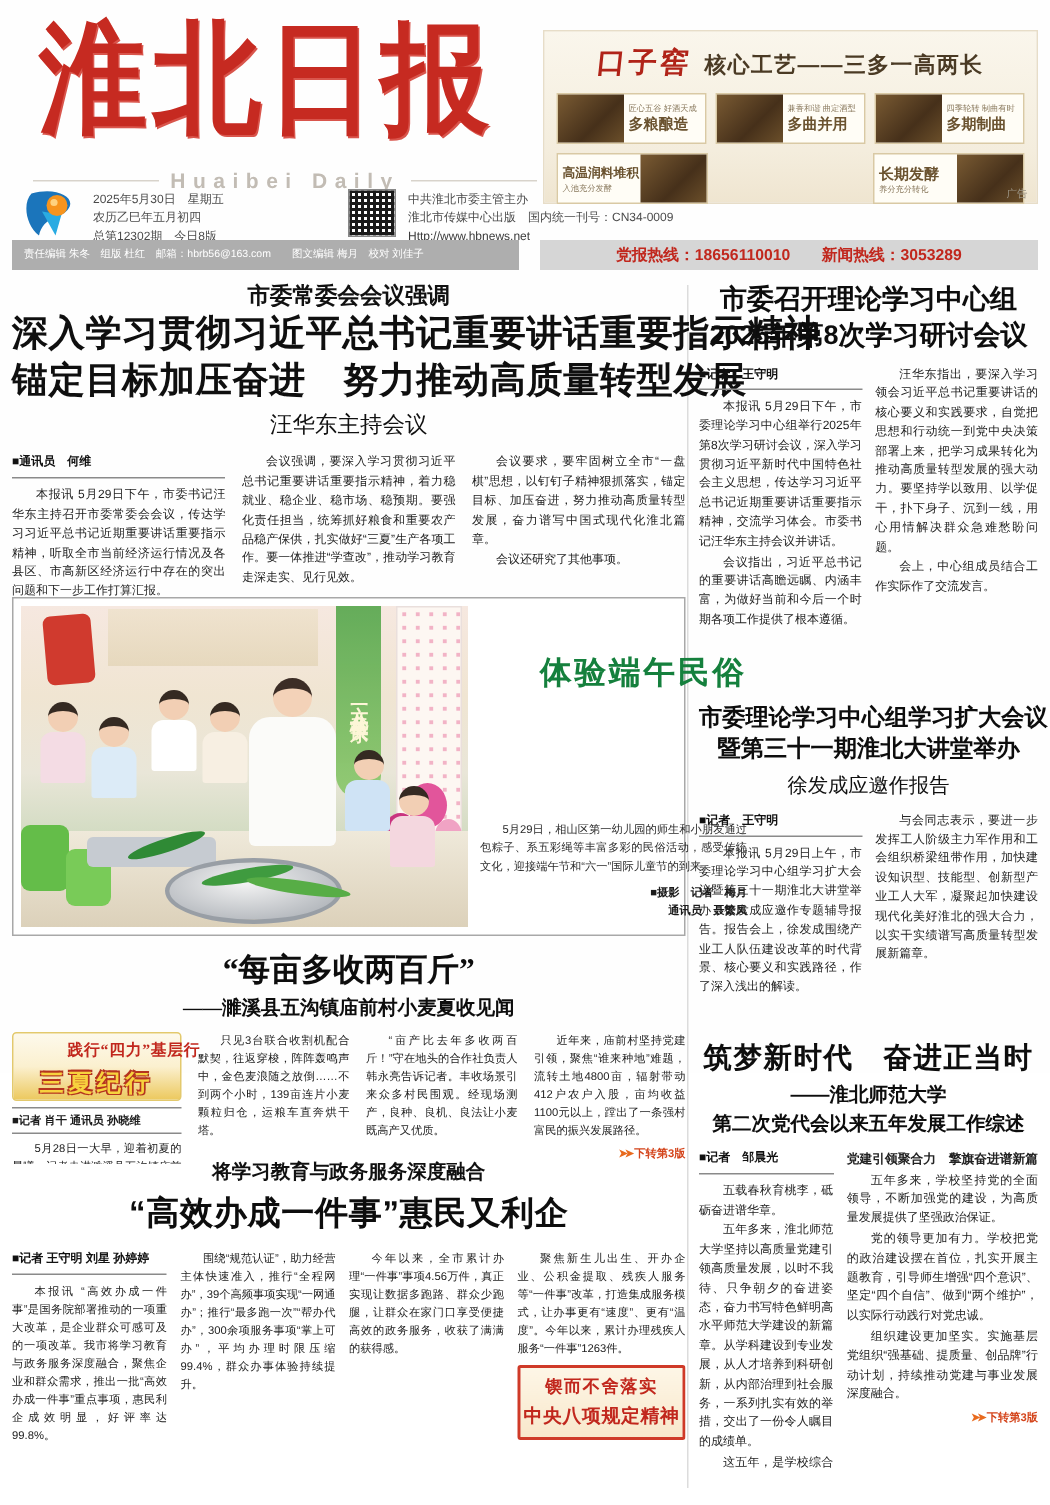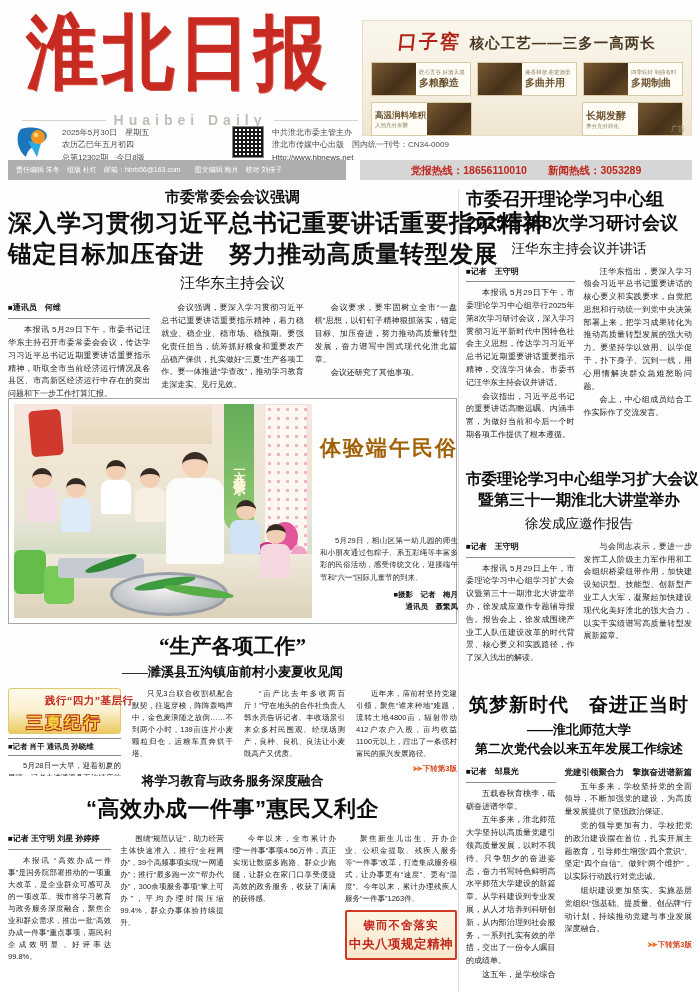--- a/index.html
+++ b/index.html
@@ -126,21 +126,21 @@
   .ph-bowl { left:96px; bottom:2px; width:118px; height:44px; border-radius:50%;
     background:radial-gradient(ellipse at 45% 35%, #f4f4f4, #b6babf 75%); border:3px solid #989ea5; }
   .ph-leaf { height:9px; background:#3f9b3f; border-radius:50%; }
   .ph-l1 { left:120px; bottom:30px; width:62px; transform:rotate(-10deg); }
   .ph-l2 { left:150px; bottom:22px; width:70px; transform:rotate(8deg); background:#57ad46; }
   .ph-l3 { left:70px; bottom:50px; width:54px; transform:rotate(-18deg); background:#2f8a35; }
   .ph-chair1 { left:0; bottom:24px; width:32px; height:44px; background:#64bd49; border-radius:6px; }
   .ph-chair2 { left:30px; bottom:14px; width:30px; height:38px; background:#79cb58; border-radius:6px; }
 
   .photo-side { flex:1; position:relative; }
-  .photo-title { font-family:"Liberation Serif", serif; font-size:21px; font-weight:bold; color:#a16207; letter-spacing:2px; text-align:left; margin-top:30px; white-space:nowrap; }
+  .photo-title { font-family:"Liberation Serif", serif; font-size:21px; font-weight:bold; color:#15803d; letter-spacing:2px; text-align:left; margin-top:30px; white-space:nowrap;margin-left:40px; }
   .photo-caption { position:absolute; left:0; right:0; bottom:34px; font-size:7.5px; line-height:1.65; text-align:justify; color:#2a2a2a; text-indent:2em; }
   .photo-credit { position:absolute; right:0; bottom:4px; font-size:7.5px; font-weight:bold; text-align:right; line-height:1.7; color:#1a1a1a; }
 
   
   .art-b { top:444px; height:132px; }
   .hb1 { text-align:center; font-family:"Liberation Serif", serif; font-size:21px; font-weight:bold; color:#0d0d0d; }
   .hb2 { text-align:center; font-family:"Liberation Serif", serif; font-size:13px; font-weight:bold; color:#0d0d0d; margin-top:3px; }
   .art-b .body-cols { margin-top:7px; height:88px; }
   .b-left { width:113px; flex:none; font-size:7.5px; line-height:1.6; text-align:justify; }
   .b-left p { margin:0; text-indent:2em; }
@@ -163,21 +163,21 @@
   .redbox {
     margin-top:5px; border:2px solid #cf3a28; border-radius:2px;
     background:linear-gradient(180deg,#fdf6e6,#f8e7cb);
     text-align:center; padding:4px 2px;
   }
   .redbox .rb1 { font-size:11.5px; font-weight:bold; color:#c1271d; letter-spacing:1px; white-space:nowrap; }
   .redbox .rb2 { font-size:12.5px; font-weight:bold; color:#c1271d; letter-spacing:0.5px; white-space:nowrap; }
 
   
   .art-r1 { top:0; height:276px; }
-  .hr1 { font-size:18px; font-weight:bold; line-height:1.32; color:#0d0d0d; white-space:nowrap; }
+  .hr1 { text-align:center; font-size:18px; font-weight:bold; line-height:1.32; color:#0d0d0d; white-space:nowrap; }
   .sub-r { text-align:center; font-size:13.5px; color:#101010; margin-top:4px; }
   .art-r1 .body-cols { margin-top:8px; height:188px; gap:9px; }
   .right-col .bcol { font-size:8px; }
 
   .art-r2 { top:280px; height:220px; }
   .hr2 { text-align:center; font-size:15.5px; font-weight:bold; line-height:1.38; color:#0d0d0d; white-space:nowrap; }
   .art-r2 .body-cols { margin-top:8px; height:136px; gap:9px; }
 
   .art-r3 { top:504px; height:303px; }
   .hr3 { text-align:center; font-size:19px; font-weight:bold; color:#0d0d0d; letter-spacing:1px; white-space:nowrap; }
@@ -329,21 +329,21 @@
         <div class="photo-title">体验端午民俗</div>
         <div class="photo-caption">5月29日，相山区第一幼儿园的师生和小朋友通过包粽子、系五彩绳等丰富多彩的民俗活动，感受传统文化，迎接端午节和“六一”国际儿童节的到来。</div>
         <div class="photo-credit">
           <div>■摄影　记者　梅月</div>
           <div>通讯员　聂繁凤</div>
         </div>
       </div>
     </div>
 
     <div class="art-b">
-      <div class="hb1">“生产各项工作”</div>
+      <div class="hb1">“每亩多收两百斤”</div>
       <div class="hb2">——濉溪县五沟镇庙前村小麦夏收见闻</div>
       <div class="body-cols">
         <div class="b-left">
           <div class="sanxia-badge">
             <div class="badge-l1">践行“四力”基层行</div>
             <div class="badge-l2">三夏纪行</div>
           </div>
           <div class="byline-b">■记者 肖干 通讯员 孙晓维</div>
           <p>5月28日一大早，迎着初夏的晨曦，记者走进濉溪县五沟镇庙前村。</p>
         </div>
@@ -386,21 +386,20 @@
       </div>
     </div>
 
   </div>
 
   <div class="right-col">
 
     <div class="art-r1">
       <div class="hr1">市委召开理论学习中心组</div>
       <div class="hr1">2025年第8次学习研讨会议</div>
-      <div class="sub-r">汪华东主持会议并讲话</div>
       <div class="body-cols">
         <div class="bcol">
           <div class="byline">■记者　王守明</div>
           <p>本报讯 5月29日下午，市委理论学习中心组举行2025年第8次学习研讨会议，深入学习贯彻习近平新时代中国特色社会主义思想，传达学习习近平总书记近期重要讲话重要指示精神，交流学习体会。市委书记汪华东主持会议并讲话。</p>
           <p>会议指出，习近平总书记的重要讲话高瞻远瞩、内涵丰富，为做好当前和今后一个时期各项工作提供了根本遵循。</p>
         </div>
         <div class="bcol">
           <p>汪华东指出，要深入学习领会习近平总书记重要讲话的核心要义和实践要求，自觉把思想和行动统一到党中央决策部署上来，把学习成果转化为推动高质量转型发展的强大动力。要坚持学以致用、以学促干，扑下身子、沉到一线，用心用情解决群众急难愁盼问题。</p>
           <p>会上，中心组成员结合工作实际作了交流发言。</p>
         </div>

